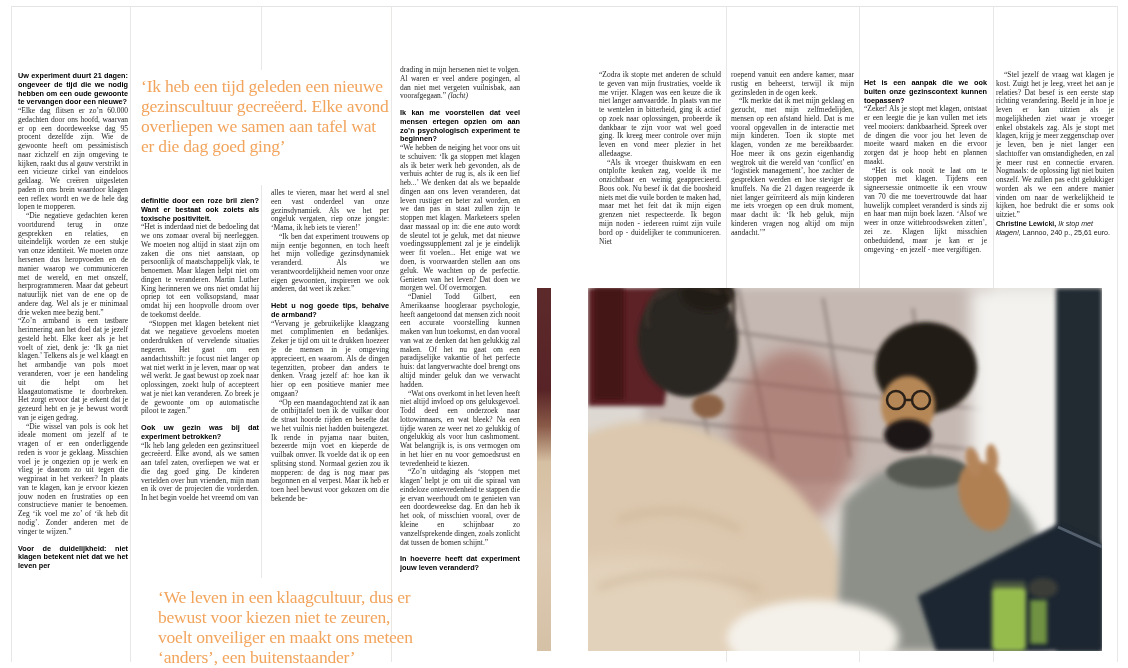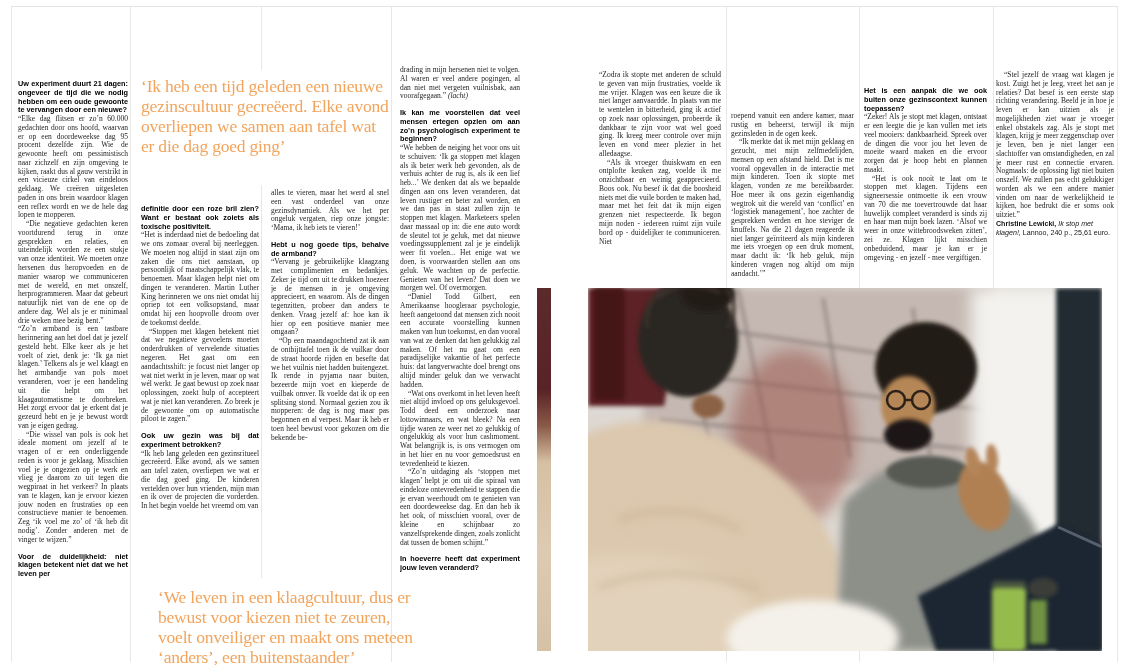--- a/index.html
+++ b/index.html
@@ -6,21 +6,21 @@
   .spread{position:relative;width:1128px;height:668px;background:#fff;overflow:hidden;
           font-family:"Liberation Serif",serif;}
   .hline{position:absolute;left:11px;top:6px;width:1106px;height:1px;background:#e5e4e2;}
   .vr{position:absolute;top:6px;width:1px;height:656px;background:#e8e7e5;}
   .vr.seg1{height:64px;}
   .vr.seg2{top:185px;height:393px;}
   .col{position:absolute;overflow:hidden;text-align:justify;}
   .col p{margin:0;}
   p.q{font-family:"Liberation Sans",sans-serif;font-weight:bold;font-size:7.3px;
       line-height:1.2;color:#000;margin-top:8px;}
-  .col p.q:first-child{margin-top:16px;}
+  .col p.q:first-child{margin-top:8px;}
   p.a,p.cont{font-size:7.5px;line-height:1.17;color:#1e1e1e;}
   p.ind{text-indent:8px;}
   em{font-style:italic;}
   .pq{position:absolute;color:var(--accent,#F2A45C);font-size:17.5px;line-height:1.15;
       letter-spacing:-0.2px;text-align:left;font-family:"Liberation Serif",serif;}
   .credit{margin-top:9px;font-family:"Liberation Sans",sans-serif;font-size:7.1px;
           line-height:1.3;color:#151515;text-align:left;}
   .credit .nm{font-weight:bold;}
   .credit .bt{font-style:italic;}
   .photo{position:absolute;left:588px;top:288px;width:514px;height:363px;overflow:hidden;z-index:2;}
@@ -58,41 +58,42 @@
   <div class="col" style="left:141px;top:189px;width:118px;height:372px;">
     <p class="q">definitie door een roze bril zien? Want er bestaat ook zoiets als toxische positiviteit.</p>
     <p class="a">“Het is inderdaad niet de bedoeling dat we ons zomaar overal bij neerleggen. We moeten nog altijd in staat zijn om zaken die ons niet aanstaan, op persoonlijk of maatschappelijk vlak, te benoemen. Maar klagen helpt niet om dingen te veranderen. Martin Luther King herinneren we ons niet omdat hij opriep tot een volksopstand, maar omdat hij een hoopvolle droom over de toekomst deelde.</p>
     <p class="a ind">“Stoppen met klagen betekent niet dat we negatieve gevoelens moeten onderdrukken of vervelende situaties negeren. Het gaat om een aandachtsshift: je focust niet langer op wat niet werkt in je leven, maar op wat wél werkt. Je gaat bewust op zoek naar oplossingen, zoekt hulp of accepteert wat je niet kan veranderen. Zo breek je de gewoonte om op automatische piloot te zagen.”</p>
     <p class="q">Ook uw gezin was bij dat experiment betrokken?</p>
     <p class="a">“Ik heb lang geleden een gezinsritueel gecreëerd. Elke avond, als we samen aan tafel zaten, overliepen we wat er die dag goed ging. De kinderen vertelden over hun vrienden, mijn man en ik over de projecten die vorderden. In het begin voelde het vreemd om van</p>
   </div>
 
   <div class="col" style="left:271px;top:189px;width:118px;height:372px;">
     <p class="cont">alles te vieren, maar het werd al snel een vast onderdeel van onze gezinsdynamiek. Als we het per ongeluk vergaten, riep onze jongste: ‘Mama, ik heb iets te vieren!’</p>
+    <p class="a ind">“Ik ben dat experiment trouwens op mijn eentje begonnen, en toch heeft het mijn volledige gezinsdynamiek veranderd. Als we verantwoordelijkheid nemen voor onze eigen gewoonten, inspireren we ook anderen, dat weet ik zeker.”</p>
     <p class="q">Hebt u nog goede tips, behalve de armband?</p>
     <p class="a">“Vervang je gebruikelijke klaagzang met complimenten en bedankjes. Zeker je tijd om uit te drukken hoezeer je de mensen in je omgeving apprecieert, en waarom. Als de dingen tegenzitten, probeer dan anders te denken. Vraag jezelf af: hoe kan ik hier op een positieve manier mee omgaan?</p>
     <p class="a ind">“Op een maandagochtend zat ik aan de ontbijttafel toen ik de vuilkar door de straat hoorde rijden en besefte dat we het vuilnis niet hadden buitengezet. Ik rende in pyjama naar buiten, bezeerde mijn voet en kieperde de vuilbak omver. Ik voelde dat ik op een splitsing stond. Normaal gezien zou ik mopperen: de dag is nog maar pas begonnen en al verpest. Maar ik heb er toen heel bewust voor gekozen om die bekende be-</p>
   </div>
 
   <div class="col" style="left:400px;top:66px;width:120px;height:600px;">
     <p class="cont"><span>drading in mijn hersenen niet te volgen. Al waren er veel andere pogingen, al dan niet met vergeten vuilnisbak, aan voorafgegaan.”</span> <em>(lacht)</em></p>
     <p class="q">Ik kan me voorstellen dat veel mensen ertegen opzien om aan zo’n psychologisch experiment te beginnen?</p>
     <p class="a">“We hebben de neiging het voor ons uit te schuiven: ‘Ik ga stoppen met klagen als ik beter werk heb gevonden, als de verhuis achter de rug is, als ik een lief heb...’ We denken dat als we bepaalde dingen aan ons leven veranderen, dat leven rustiger en beter zal worden, en we dan pas in staat zullen zijn te stoppen met klagen. Marketeers spelen daar massaal op in: die ene auto wordt de sleutel tot je geluk, met dat nieuwe voedingssupplement zal je je eindelijk weer fit voelen... Het enige wat we doen, is voorwaarden stellen aan ons geluk. We wachten op de perfectie. Genieten van het leven? Dat doen we morgen wel. Of overmorgen.</p>
     <p class="a ind">“Daniel Todd Gilbert, een Amerikaanse hoogleraar psychologie, heeft aangetoond dat mensen zich nooit een accurate voorstelling kunnen maken van hun toekomst, en dan vooral van wat ze denken dat hen gelukkig zal maken. Of het nu gaat om een paradijselijke vakantie of het perfecte huis: dat langverwachte doel brengt ons altijd minder geluk dan we verwacht hadden.</p>
     <p class="a ind">“Wat ons overkomt in het leven heeft niet altijd invloed op ons geluksgevoel. Todd deed een onderzoek naar lottowinnaars, en wat bleek? Na een tijdje waren ze weer net zo gelukkig of ongelukkig als voor hun cashmoment. Wat belangrijk is, is ons vermogen om in het hier en nu voor gemoedsrust en tevredenheid te kiezen.</p>
     <p class="a ind">“Zo’n uitdaging als ‘stoppen met klagen’ helpt je om uit die spiraal van eindeloze ontevredenheid te stappen die je ervan weerhoudt om te genieten van een doordeweekse dag. En dan heb ik het ook, of misschien vooral, over de kleine en schijnbaar zo vanzelfsprekende dingen, zoals zonlicht dat tussen de bomen schijnt.”</p>
     <p class="q">In hoeverre heeft dat experiment jouw leven veranderd?</p>
   </div>
 
   <div class="col" style="left:599px;top:71px;width:122px;height:212px;">
     <p class="a">“Zodra ik stopte met anderen de schuld te geven van mijn frustraties, voelde ik me vrijer. Klagen was een keuze die ik niet langer aanvaardde. In plaats van me te wentelen in bitterheid, ging ik actief op zoek naar oplossingen, probeerde ik dankbaar te zijn voor wat wel goed ging. Ik kreeg meer controle over mijn leven en vond meer plezier in het alledaagse.</p>
     <p class="a ind">“Als ik vroeger thuiskwam en een ontplofte keuken zag, voelde ik me onzichtbaar en weinig geapprecieerd. Boos ook. Nu besef ik dat die boosheid niets met die vuile borden te maken had, maar met het feit dat ik mijn eigen grenzen niet respecteerde. Ik begon mijn noden - iedereen ruimt zijn vuile bord op - duidelijker te communiceren. Niet</p>
   </div>
 
-  <div class="col" style="left:731px;top:71px;width:123px;height:212px;margin-top:41px;">
+  <div class="col" style="left:731px;top:71px;width:123px;height:212px;">
     <p class="cont">roepend vanuit een andere kamer, maar rustig en beheerst, terwijl ik mijn gezinsleden in de ogen keek.</p>
     <p class="a ind">“Ik merkte dat ik met mijn geklaag en gezucht, met mijn zelfmedelijden, mensen op een afstand hield. Dat is me vooral opgevallen in de interactie met mijn kinderen. Toen ik stopte met klagen, vonden ze me bereikbaarder. Hoe meer ik ons gezin eigenhandig wegtrok uit die wereld van ‘conflict’ en ‘logistiek management’, hoe zachter de gesprekken werden en hoe steviger de knuffels. Na die 21 dagen reageerde ik niet langer geïrriteerd als mijn kinderen me iets vroegen op een druk moment, maar dacht ik: ‘Ik heb geluk, mijn kinderen vragen nog altijd om mijn aandacht.’”</p>
   </div>
 
   <div class="col" style="left:864px;top:71px;width:123px;height:214px;">
     <p class="q">Het is een aanpak die we ook buiten onze gezinscontext kunnen toepassen?</p>
     <p class="a">“Zeker! Als je stopt met klagen, ontstaat er een leegte die je kan vullen met iets veel mooiers: dankbaarheid. Spreek over de dingen die voor jou het leven de moeite waard maken en die ervoor zorgen dat je hoop hebt en plannen maakt.</p>
     <p class="a ind">“Het is ook nooit te laat om te stoppen met klagen. Tijdens een signeersessie ontmoette ik een vrouw van 70 die me toevertrouwde dat haar huwelijk compleet veranderd is sinds zij en haar man mijn boek lazen. ‘Alsof we weer in onze wittebroodsweken zitten’, zei ze. Klagen lijkt misschien onbeduidend, maar je kan er je omgeving - en jezelf - mee vergiftigen.</p>
   </div>
 

